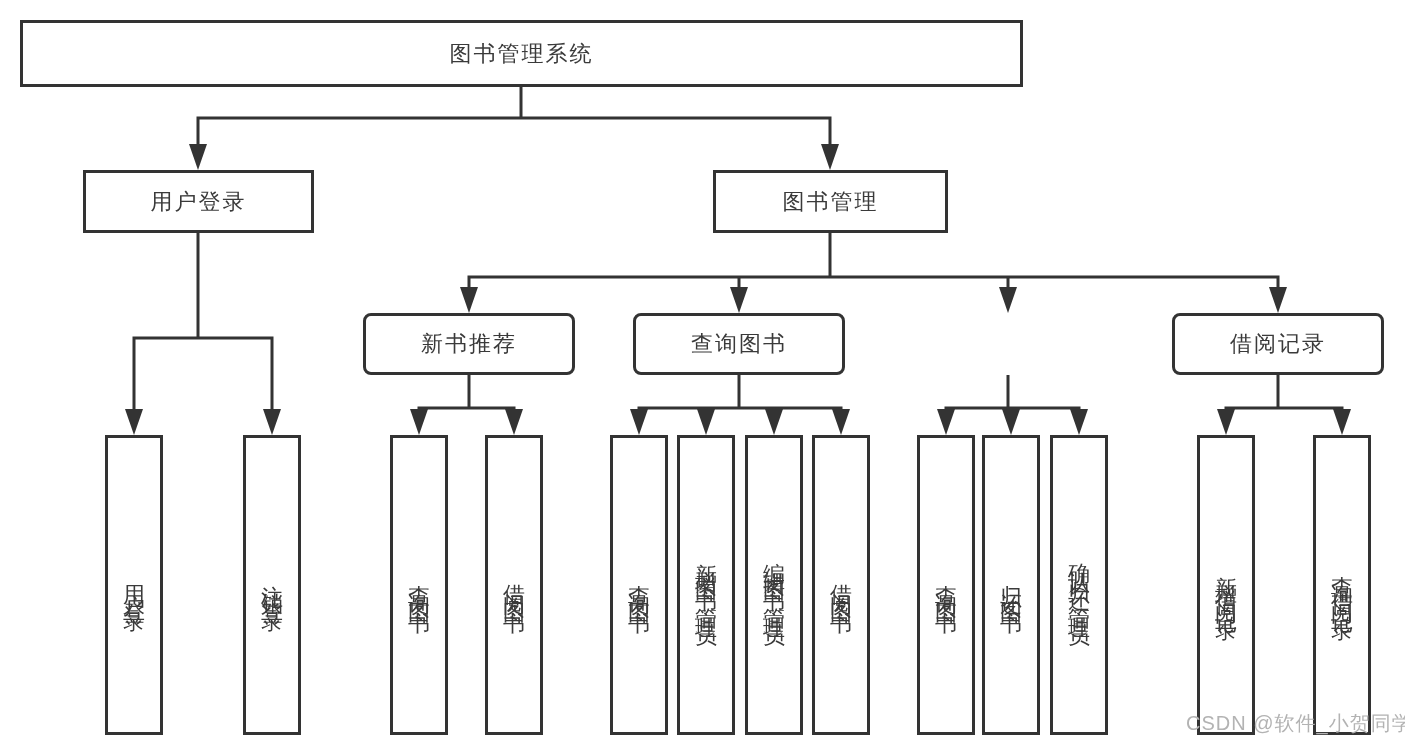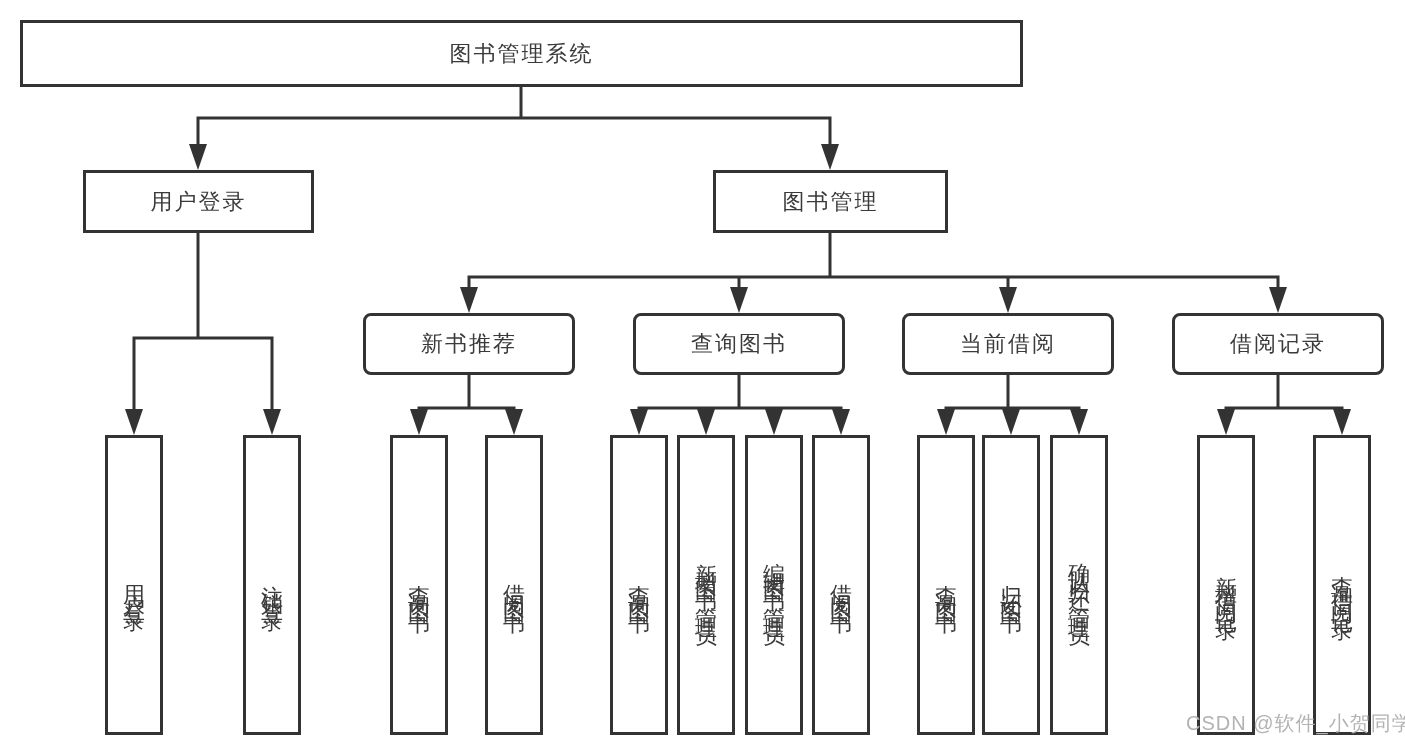--- a/index.html
+++ b/index.html
@@ -130,23 +130,20 @@
   <div class="box" style="left:713px; top:170px; width:235px; height:63px;align-items:center;">
     <span class="hlabel">图书管理</span>
   </div>
 
   <div class="box lvl3" style="left:363px;">
     <span class="hlabel">新书推荐</span>
   </div>
   <div class="box lvl3" style="left:633px;">
     <span class="hlabel">查询图书</span>
   </div>
-  <div class="box lvl3" style="left:902px;">
-    <span class="hlabel">当前借阅</span>
-  </div>
   <div class="box lvl3" style="left:1172px;">
     <span class="hlabel">借阅记录</span>
   </div>
 
   <div class="box leaf" style="left:105px;">
     <span class="vlabel">用户登录</span>
   </div>
   <div class="box leaf" style="left:243px;">
     <span class="vlabel">注销登录</span>
   </div>

